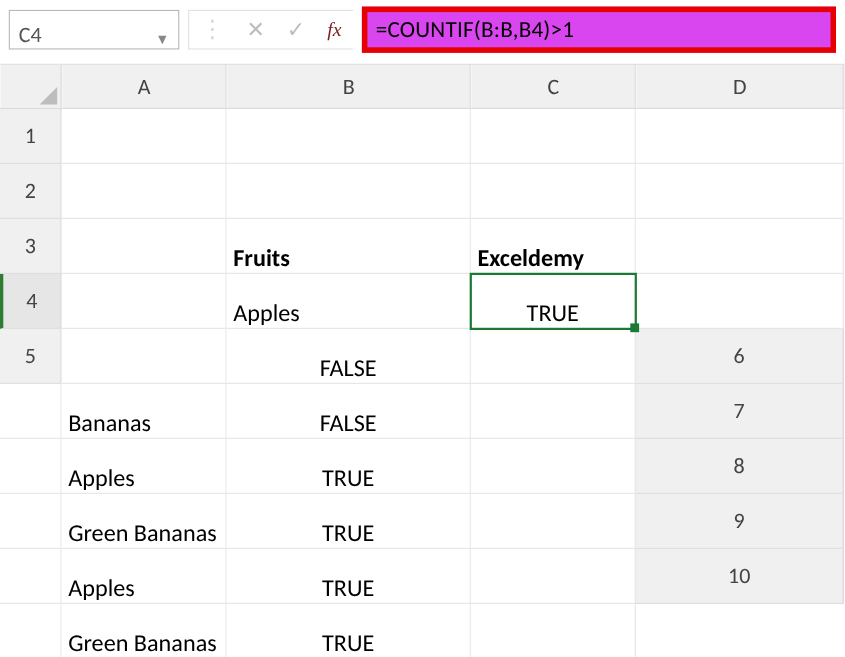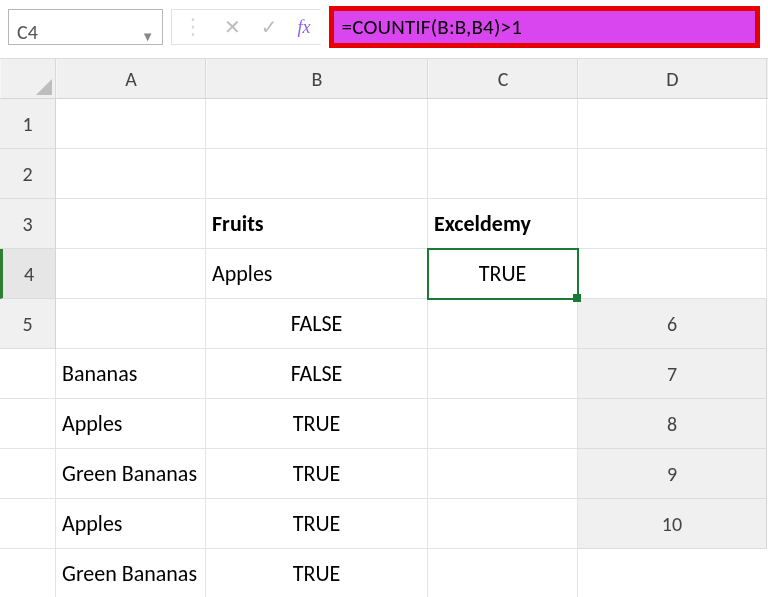--- a/index.html
+++ b/index.html
@@ -48,21 +48,21 @@
   background: #fff;
 }
 .fb-icons .divider {
   color: #d8d8d8;
   font-size: 22px;
   line-height: 1;
 }
 .fx-label {
   font-style: italic;
   font-family: "Times New Roman", serif;
-  color: #8b5cf6;
+  color: #7f1d1d;
   font-size: 18px;
 }
 .formula-input-wrap {
   flex: 1;
   height: 42px;
   border: 5px solid #e60000;
   display: flex;
   align-items: center;
   padding: 0 8px;
   font-size: 21px;
@@ -117,21 +117,21 @@
   height: 50px;
 }
 .rowhead.selected {
   background: #e6e6e6;
   border-left: 3px solid #2f7d32;
 }
 .cell {
   border-right: 1px solid #e3e3e3;
   border-bottom: 1px solid #e3e3e3;
   display: flex;
-  align-items: center;
+  align-items: flex-end;
   height: 50px;
   font-size: 22px;
   padding: 0 6px;
   color: #000;
   background: #fff;
   position: relative;
 }
 .cell.center { justify-content: center; }
 .cell.bold { font-weight: 700; }
 .cell.active {

